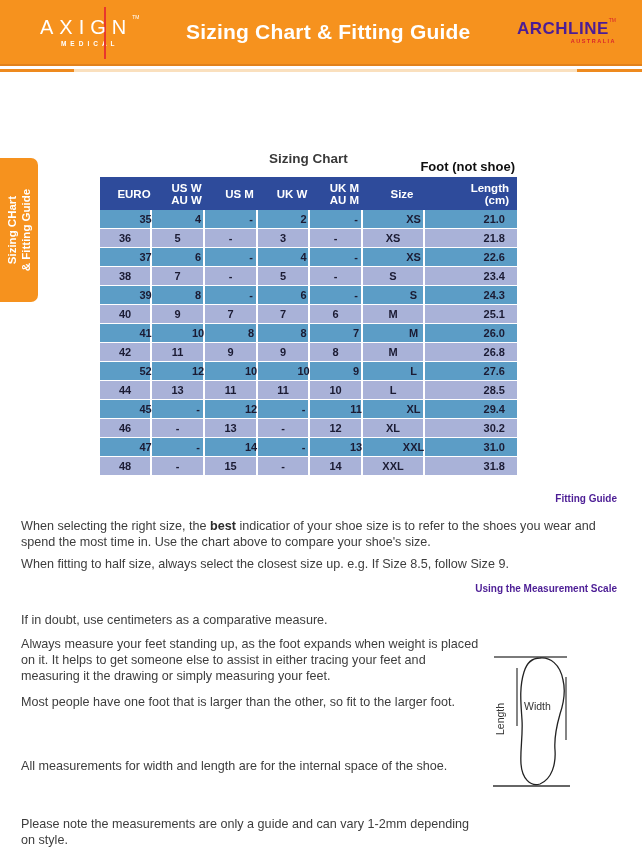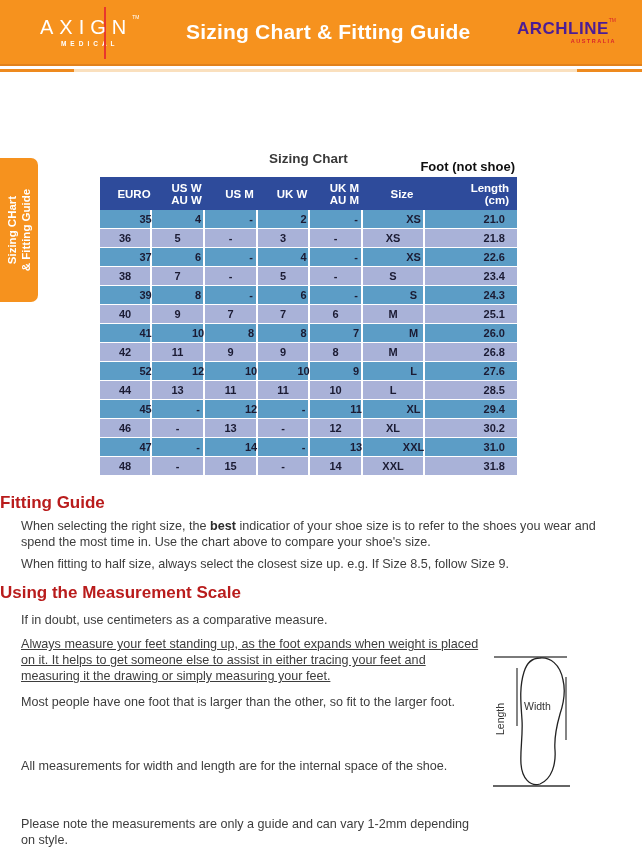--- a/index.html
+++ b/index.html
@@ -42,29 +42,29 @@
   .tr{display:flex;height:18px;margin-bottom:1px;}
   .td{display:flex;align-items:center;justify-content:center;font-weight:bold;font-size:11px;
       color:#1B1B33;box-sizing:border-box;border-right:2px solid #ffffff;}
   .row-blue .td{background:#5C9DC6;padding-left:41px;}
   .row-lav  .td{background:#A9B2D8;}
   .c0{width:52px;}.c1{width:53px;}.c2{width:53px;}.c3{width:52px;}.c4{width:53px;}.c5{width:62px;}
   .c6{width:92px;justify-content:flex-end;padding-right:12px;border-right:none;}
   .th.c6{text-align:right;padding-right:8px;}
 
   
-  .h-center{position:absolute;left:0;width:617px;text-align:left;font-weight:bold;
-            font-size:17px;color:#b91c1c;}
+  .h-center{position:absolute;left:0;width:617px;text-align:right;font-weight:bold;
+            font-size:10px;color:#4c1d95;}
   .para{position:absolute;left:21px;font-size:12.6px;line-height:16px;color:#3d3d3d;}
   .h-fitting{top:493px;}
   .p-fit1{top:518px;width:597px;}
   .p-fit2{top:556px;width:600px;}
   .h-measure{top:583px;}
   .p-m1{top:612px;width:480px;}
-  .p-m2{top:636px;width:458px;text-decoration:underline;}
+  .p-m2{top:636px;width:458px;}
   .p-m3{top:694px;width:480px;}
   .p-m4{top:758px;width:480px;}
   .p-m5{top:816px;width:460px;}
   .bold{font-weight:bold;color:#2b2b2b;}
 
   
   .foot-svg{position:absolute;top:640px;left:488px;}
 </style>
 </head>
 <body>

